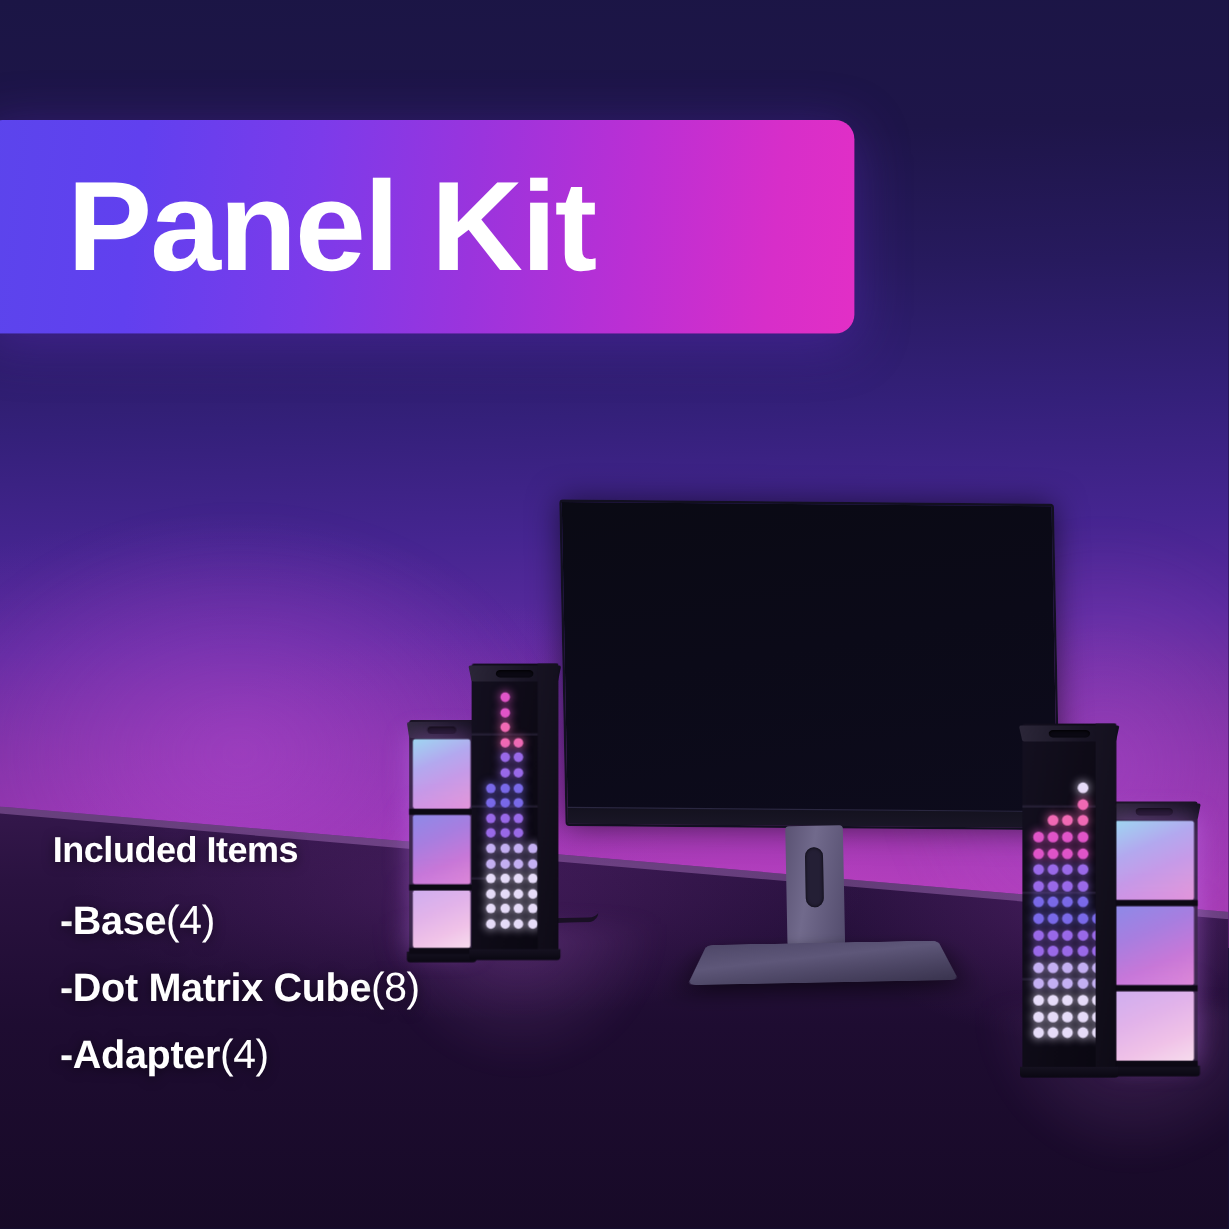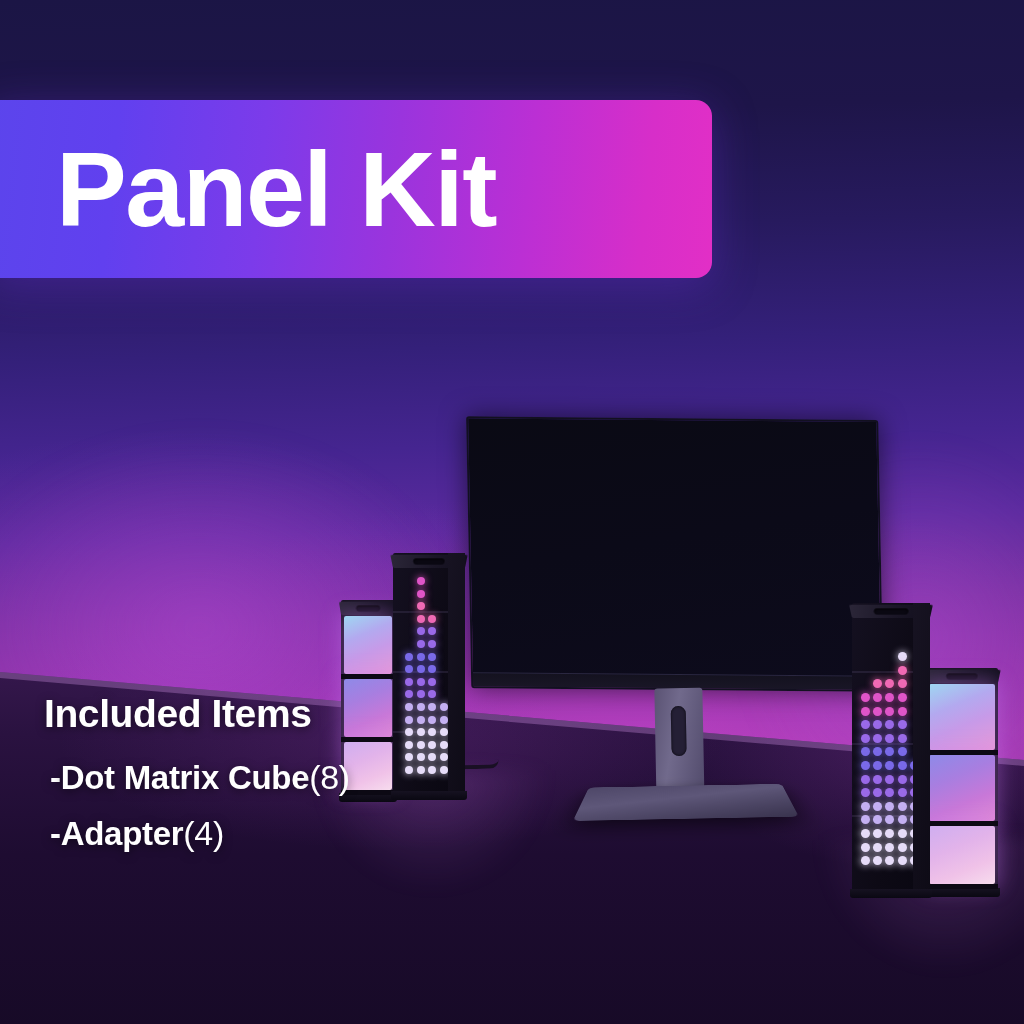--- a/index.html
+++ b/index.html
@@ -94,21 +94,21 @@
     font-family:"Liberation Sans", sans-serif;
   }
 
   
   .items-block{
     position:absolute; left:44px; top:692px; width:470px;
     color:#fff; z-index:40;
     text-shadow:0 2px 10px rgba(0,0,0,.55);
   }
   .items-heading{
-    font-size:39px; font-weight:700; letter-spacing:-.4px;
+    font-size:30px; font-weight:700; letter-spacing:-.4px;
     margin-bottom:22px;
   }
   .item-row{
     font-size:33px; font-weight:700; letter-spacing:-.3px;
     margin-left:6px; margin-bottom:17px; white-space:nowrap;
   }
   .qty{ font-weight:400; font-size:34px; }
 
   
   .monitor{
@@ -403,20 +403,23 @@
     <div class="panel pnl-c" style="top:158px; height:58px;"></div>
     <div class="tower-foot"></div>
   <div class="panel-gap" style="top: 82px;"></div>
       <div class="panel-gap" style="top: 153px;"></div>
       <div class="panel-gap" style="top: 216px;"></div>
     </div>
 
   <div class="items-block">
     <div class="items-heading">Included Items</div>
     <div class="item-row">
+      <span>-</span><span>Base</span><span class="qty">(4)</span>
+    </div>
+    <div class="item-row">
       <span>-</span><span>Dot Matrix Cube</span><span class="qty">(8)</span>
     </div>
     <div class="item-row">
       <span>-</span><span>Adapter</span><span class="qty">(4)</span>
     </div>
   </div>
 
 </div>
 
 </body></html>

